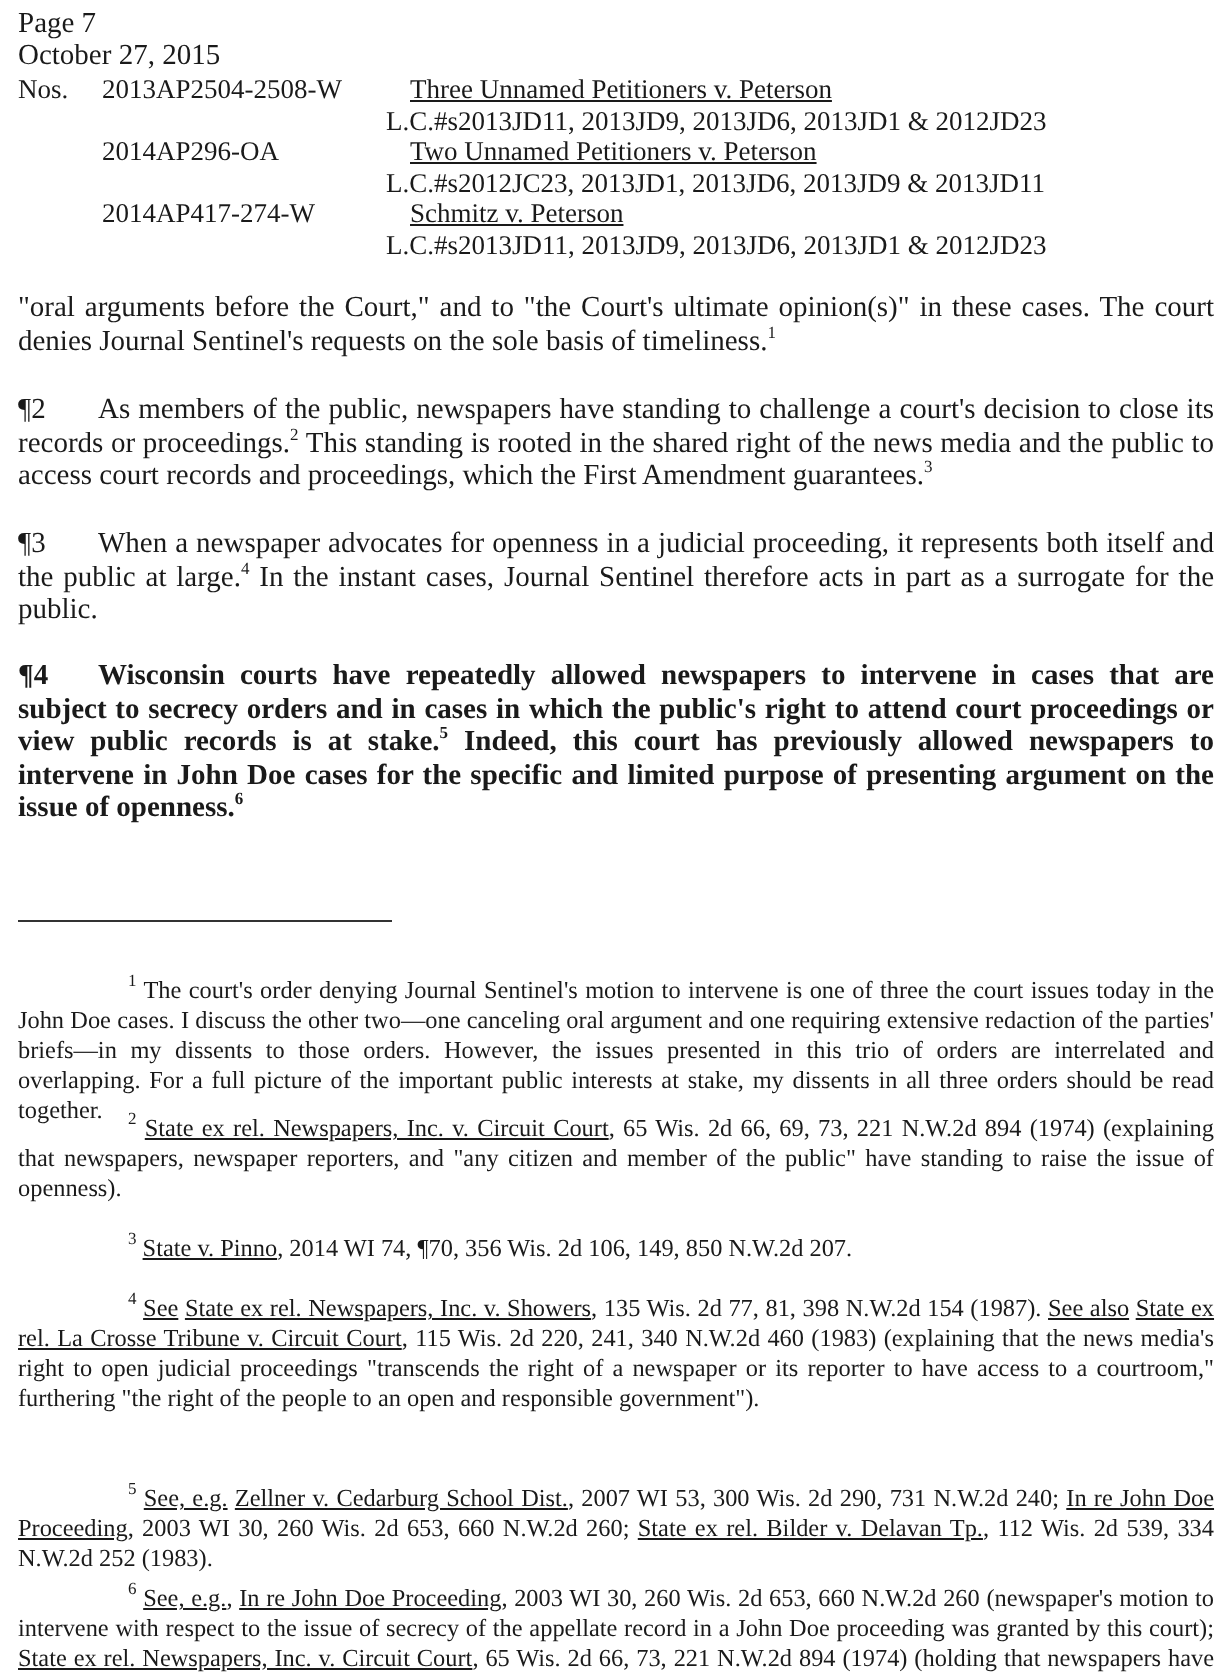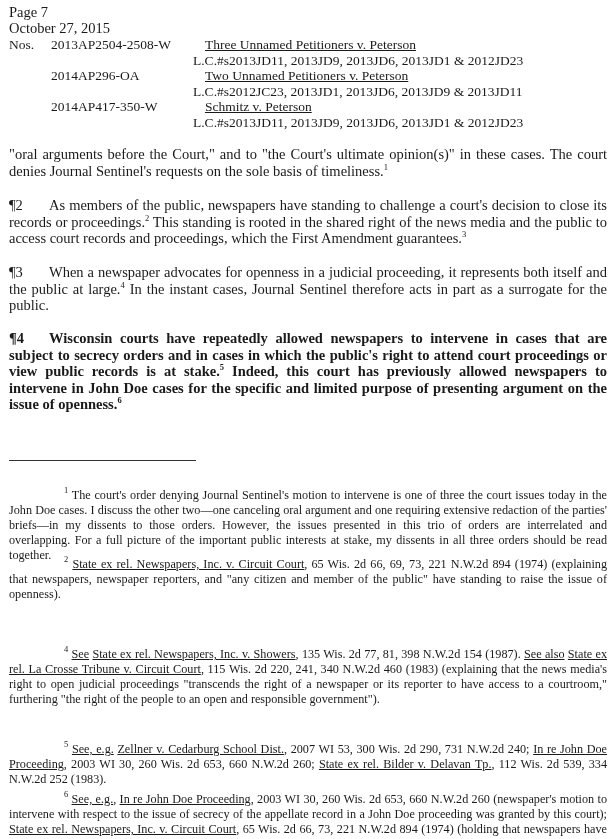--- a/index.html
+++ b/index.html
@@ -45,21 +45,21 @@
       <span class="nos-lc">L.C.#s2013JD11, 2013JD9, 2013JD6, 2013JD1 &amp; 2012JD23</span>
     </div>
     <div class="nos-row">
       <span class="nos-num">2014AP296-OA</span>
       <span class="nos-case">Two Unnamed Petitioners v. Peterson</span>
     </div>
     <div class="nos-row">
       <span class="nos-lc">L.C.#s2012JC23, 2013JD1, 2013JD6, 2013JD9 &amp; 2013JD11</span>
     </div>
     <div class="nos-row">
-      <span class="nos-num">2014AP417-350-W</span>
+      <span class="nos-num">2014AP417-274-W</span>
       <span class="nos-case">Schmitz v. Peterson</span>
     </div>
     <div class="nos-row">
       <span class="nos-lc">L.C.#s2013JD11, 2013JD9, 2013JD6, 2013JD1 &amp; 2012JD23</span>
     </div>
   </div>
 
   <div class="body" style="top:146px;">
     <p class="para"><span>"oral arguments before the Court," and to "the Court's ultimate opinion(s)" in these cases.  The court denies Journal Sentinel's requests on the sole basis of timeliness.</span><sup>1</sup></p>
   </div>
@@ -79,20 +79,23 @@
   <div class="rule"></div>
 
   <div class="fn" style="top:468px;margin-top:20px;">
     <p><sup>1</sup> <span>The court's order denying Journal Sentinel's motion to intervene is one of three the court issues today in the John Doe cases.  I discuss the other two—one canceling oral argument and one requiring extensive redaction of the parties' briefs—in my dissents to those orders.  However, the issues presented in this trio of orders are interrelated and overlapping.  For a full picture of the important public interests at stake, my dissents in all three orders should be read together.</span></p>
   </div>
 
   <div class="fn" style="top:557px;">
     <p><sup>2</sup> <span class="u">State ex rel. Newspapers, Inc. v. Circuit Court</span><span>, 65 Wis. 2d 66, 69, 73, 221 N.W.2d 894 (1974) (explaining that newspapers, newspaper reporters, and "any citizen and member of the public" have standing to raise the issue of openness).</span></p>
   </div>
 
+  <div class="fn" style="top:617px;">
+    <p><sup>3</sup> <span class="u">State v. Pinno</span><span>, 2014 WI 74, ¶70, 356 Wis. 2d 106, 149, 850 N.W.2d 207.</span></p>
+  </div>
 
   <div class="fn" style="top:647px;">
     <p><sup>4</sup> <span class="u">See</span> <span class="u">State ex rel. Newspapers, Inc. v. Showers</span><span>, 135 Wis. 2d 77, 81, 398 N.W.2d 154 (1987).  </span><span class="u">See also</span> <span class="u">State ex rel. La Crosse Tribune v. Circuit Court</span><span>, 115 Wis. 2d 220, 241, 340 N.W.2d 460 (1983) (explaining that the news media's right to open judicial proceedings "transcends the right of a newspaper or its reporter to have access to a courtroom," furthering "the right of the people to an open and responsible government").</span></p>
   </div>
 
   <div class="fn" style="top:723px;margin-top:19px;">
     <p><sup>5</sup> <span class="u">See, e.g.</span> <span class="u">Zellner v. Cedarburg School Dist.</span><span>, 2007 WI 53, 300 Wis. 2d 290, 731 N.W.2d 240; </span><span class="u">In re John Doe Proceeding</span><span>, 2003 WI 30, 260 Wis. 2d 653, 660 N.W.2d 260; </span><span class="u">State ex rel. Bilder v. Delavan Tp.</span><span>, 112 Wis. 2d 539, 334 N.W.2d 252 (1983).</span></p>
   </div>
 
   <div class="fn" style="top:792px;">

